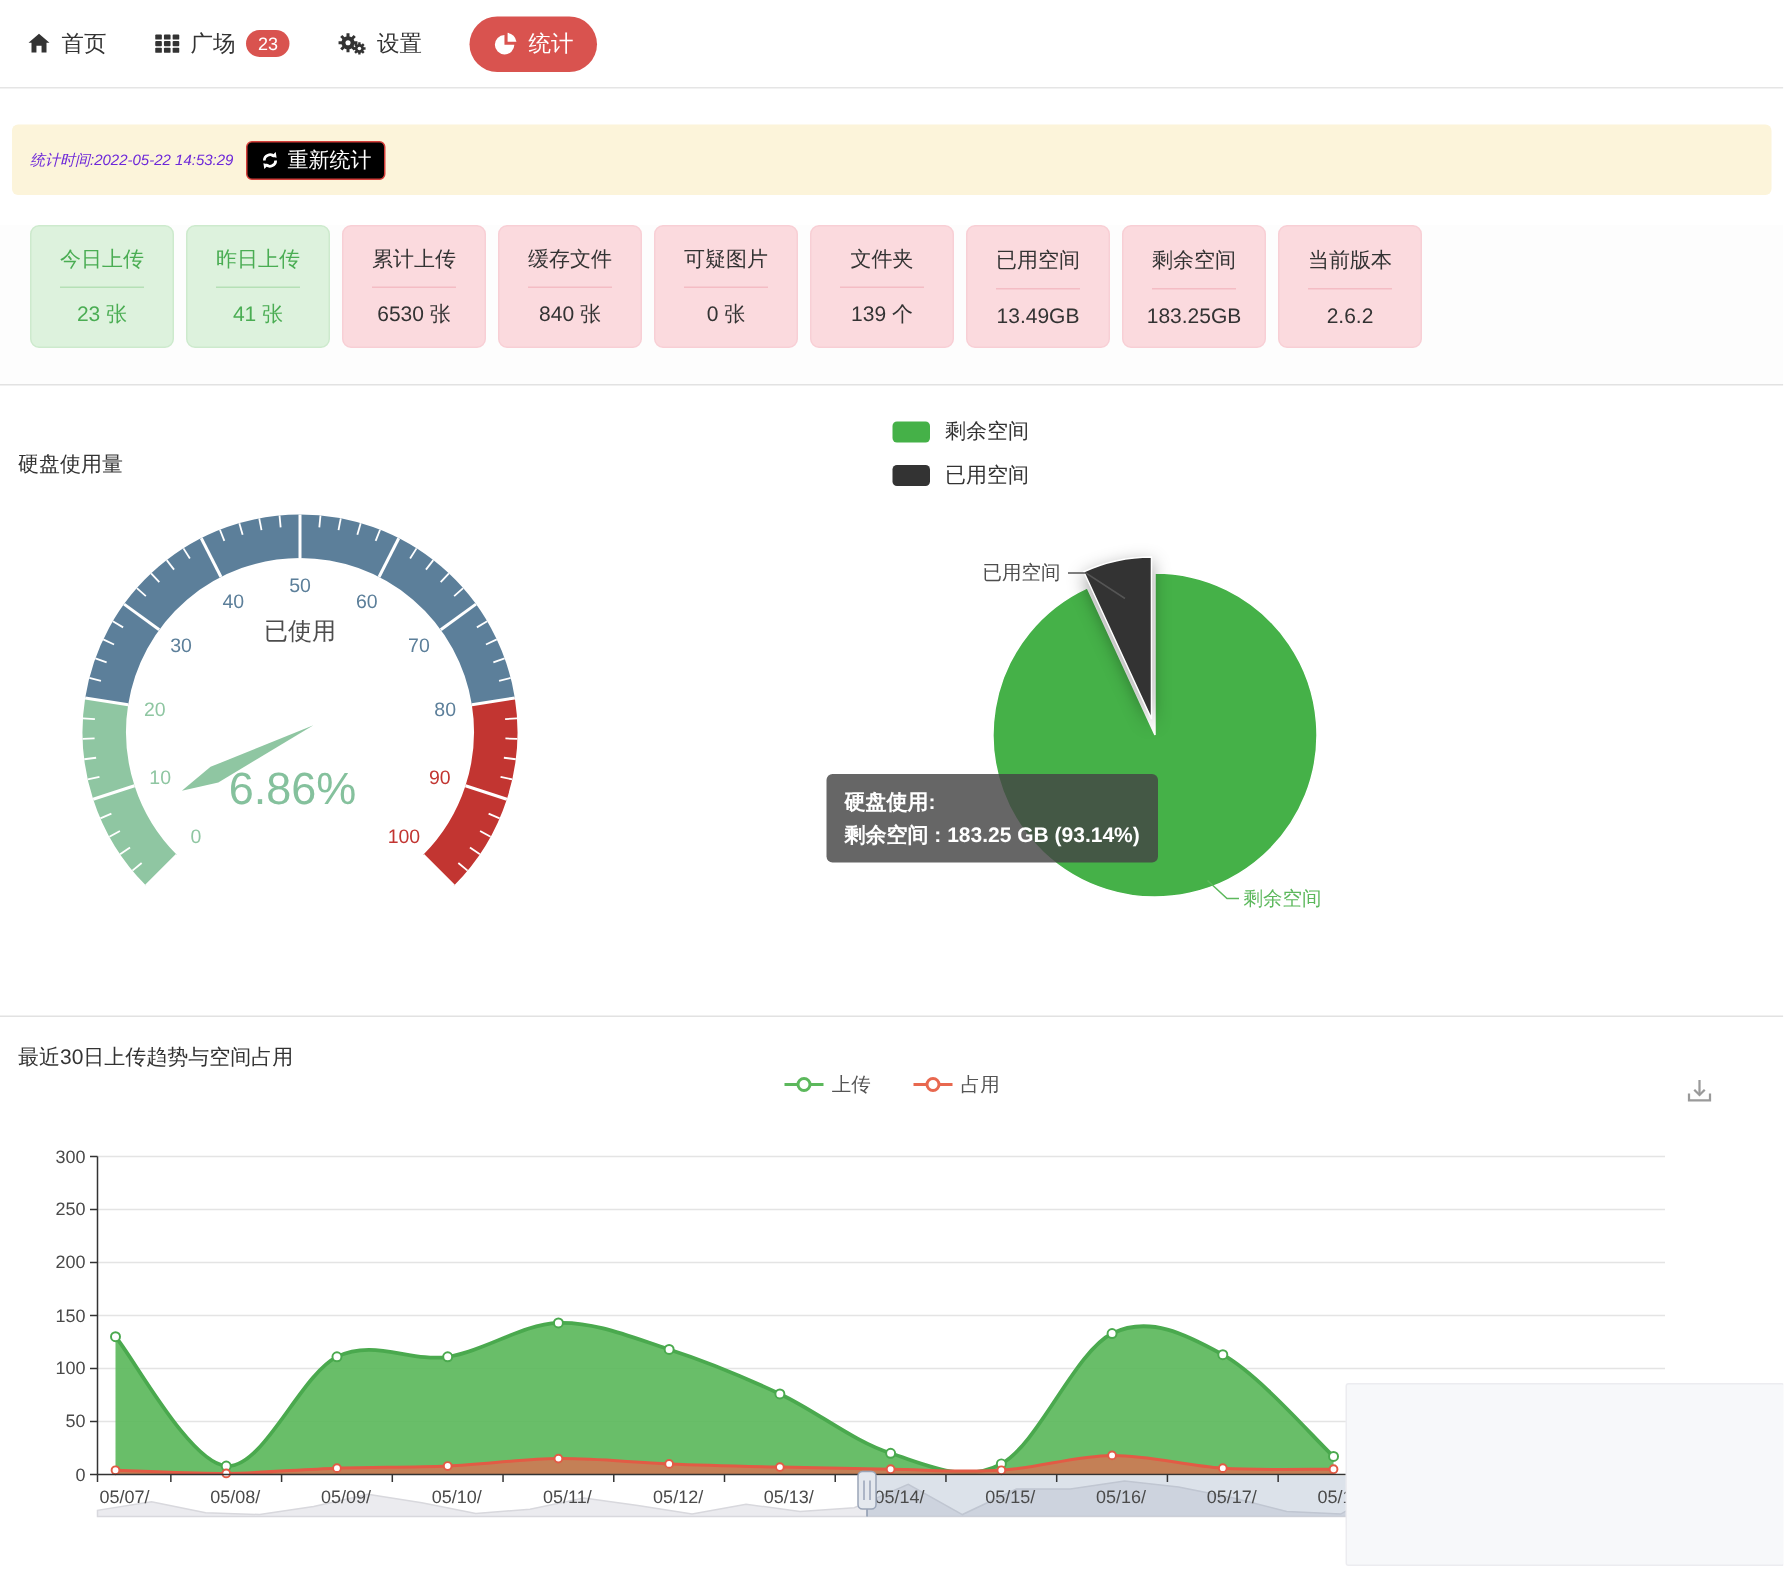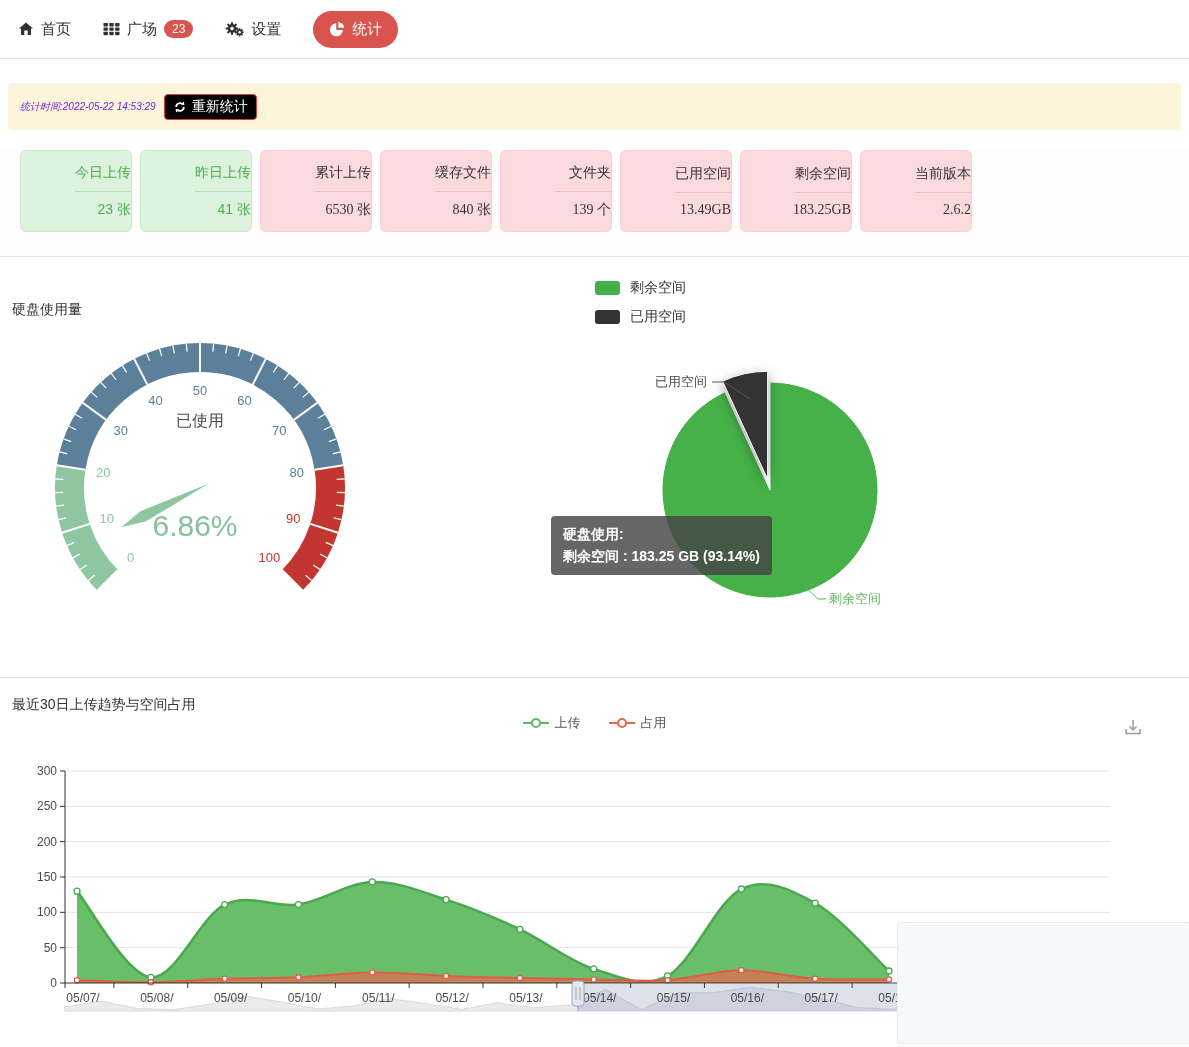--- a/index.html
+++ b/index.html
@@ -13,25 +13,25 @@
   .nav-pill{display:flex;align-items:center;gap:7px;background:#d9534f;color:#fff;font-size:15px;border-radius:19px;padding:9px 16px;cursor:pointer;}
 
   
   .alert{margin:24px 8px 0;background:#fcf4da;border-radius:4px;padding:10px 12px;display:flex;align-items:center;gap:8px;height:47px;box-sizing:border-box;}
   .alert-text{color:#6d28d9;font-size:10px;font-style:italic;}
   .btn-restat{display:inline-flex;align-items:center;gap:5px;background:#000000;border:1px solid #d43f3a;color:#fff;font-size:14px;border-radius:4px;padding:3px 8px;cursor:pointer;font-family:inherit;}
 
   
   .stats{margin-top:20px;padding:0 0 24px 20px;border-bottom:1px solid #e2e2e2;background:#fdfdfd;}
   .cards{display:flex;gap:8px;}
-  .card{width:112px;height:82px;border-radius:6px;display:flex;flex-direction:column;align-items:flex-end;justify-content:center;font-size:14px;box-sizing:border-box;}
+  .card{width:96px;height:82px;border-radius:6px;display:flex;flex-direction:column;align-items:center;justify-content:center;font-size:14px;box-sizing:border-box;}
   .card .bar{width:56px;height:1px;margin:9px 0;}
   .card.green{background:#ddf2dd;border:1px solid #cdeacd;color:#4aad53;}
   .card.green .bar{background:#b5e0b6;}
-  .card.pink{background:#fbdade;border:1px solid #f8cfd5;color:#333;font-family:Liberation Serif, serif;}
+  .card.pink{background:#fbdade;border:1px solid #f8cfd5;color:#333;}
   .card.pink .bar{background:#f4bcc4;}
 
   
   .section{position:relative;}
   .disk{height:420px;border-bottom:1px solid #e2e2e2;}
   .sec-title{position:absolute;left:12px;top:44px;font-size:14px;color:#333;z-index:2;}
   #gauge-svg{position:absolute;left:50px;top:76px;}
   .pie-legend{position:absolute;left:595px;top:22px;display:flex;flex-direction:column;gap:11px;z-index:2;}
   .pl-item{display:flex;align-items:center;gap:10px;font-size:14px;color:#333;cursor:pointer;}
   .pl-marker{width:25px;height:14px;border-radius:3px;display:inline-block;background:#ccc;}
@@ -136,20 +136,25 @@
         </div>
         <div class="card pink">
           <div>累计上传</div>
           <div class="bar"></div>
           <div>6530 张</div>
         </div>
         <div class="card pink">
           <div>缓存文件</div>
           <div class="bar"></div>
           <div>840 张</div>
+        </div>
+        <div class="card pink">
+          <div>可疑图片</div>
+          <div class="bar"></div>
+          <div>0 张</div>
         </div>
         <div class="card pink">
           <div>文件夹</div>
           <div class="bar"></div>
           <div>139 个</div>
         </div>
         <div class="card pink">
           <div>已用空间</div>
           <div class="bar"></div>
           <div>13.49GB</div>

